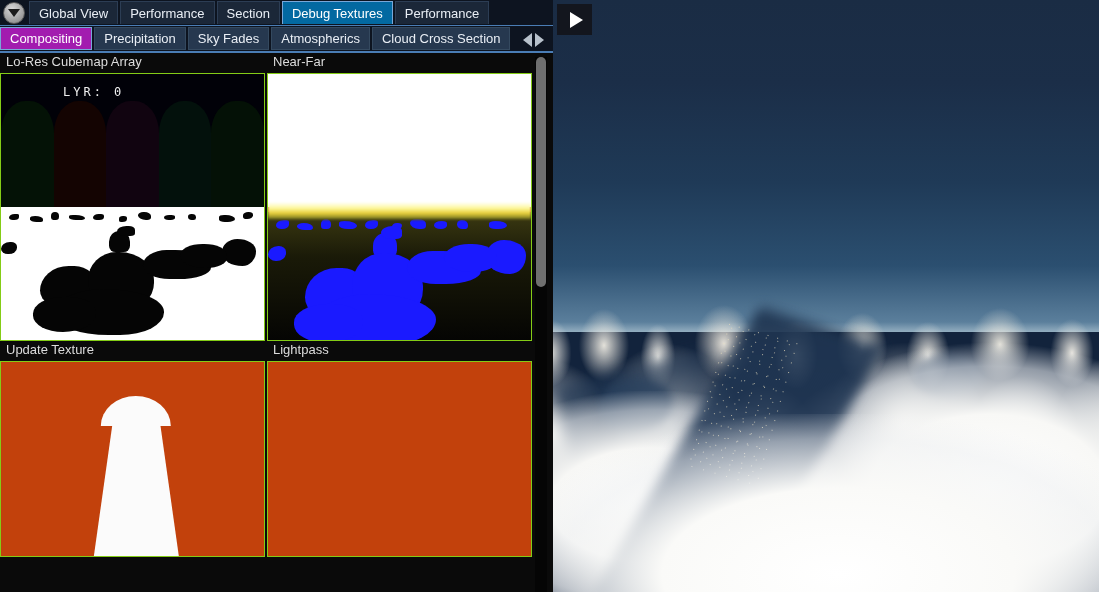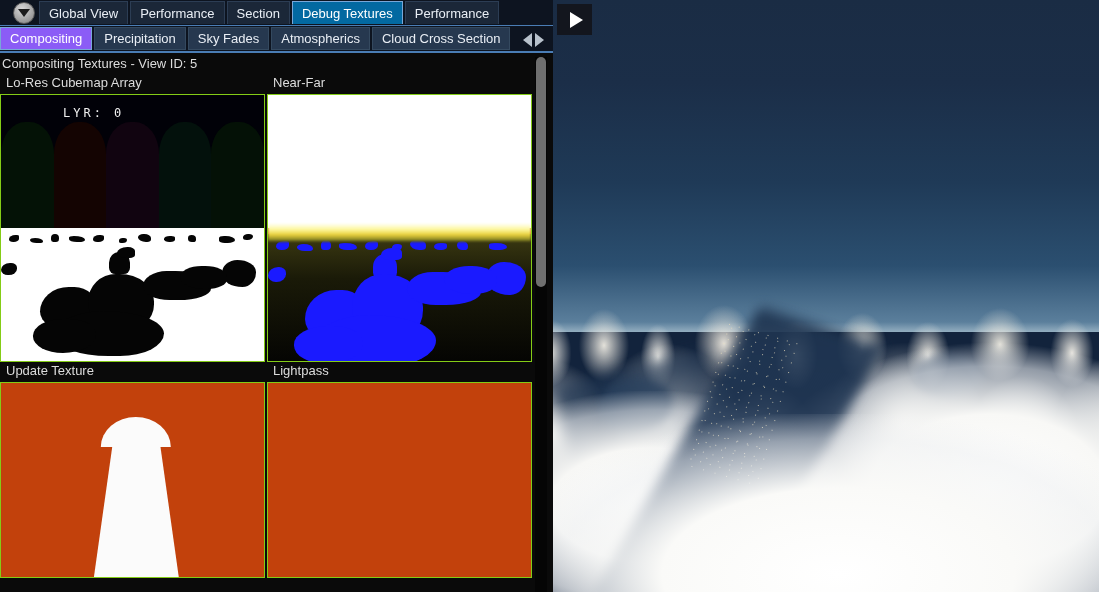--- a/index.html
+++ b/index.html
@@ -21,21 +21,21 @@
     overflow: hidden;
   }
 
   
   .tabbar {
     position: relative;
     height: 26px;
     background: #0d1420;
     display: flex;
     align-items: stretch;
-    padding-left: 12px;
+    padding-left: 2px;
     border-bottom: 1px solid #4a7db5;
   }
   .menu-btn {
     width: 22px; height: 22px;
     margin: 2px 4px 0 1px;
     border-radius: 50%;
     background: radial-gradient(circle at 40% 30%, #d8d8d8, #9a9a9a 70%, #777 100%);
     border: 1px solid #5a5a5a;
     display: flex; align-items: center; justify-content: center;
     cursor: pointer;
@@ -83,21 +83,21 @@
     font-size: 13px;
     color: #e9eef5;
     background: #26384f;
     border: 1px solid #34495f;
     cursor: pointer;
     white-space: nowrap;
     line-height: 1;
   }
   .subtab:first-child { margin-left: 0; }
   .subtab.active {
-    background: #8b5cf6;
+    background: #a21caf;
     color: #ffffff;
     border-color: #78a7d8;
   }
   .subtab-arrows {
     position: absolute;
     right: 0; top: 0;
     height: 27px;
     width: 40px;
     background: #0d1420;
     display: flex; align-items: center; justify-content: center;
@@ -408,21 +408,20 @@
       <div class="subtab">Atmospherics</div>
       <div class="subtab">Cloud Cross Section</div>
       <div class="subtab-arrows">
         <span class="arrow-l"></span>
         <span class="arrow-r"></span>
       </div>
     </div>
 
     <div class="panel-body">
 
-      <div class="view-title">Compositing Textures - View ID: 5</div>
 
       <div class="tex-grid">
         <div class="tex-label">Lo-Res Cubemap Array</div>
         <div class="gutter"></div>
         <div class="tex-label">Near-Far</div>
       </div>
 
       <div class="tex-grid">
 
         <div class="tex-box tall">

